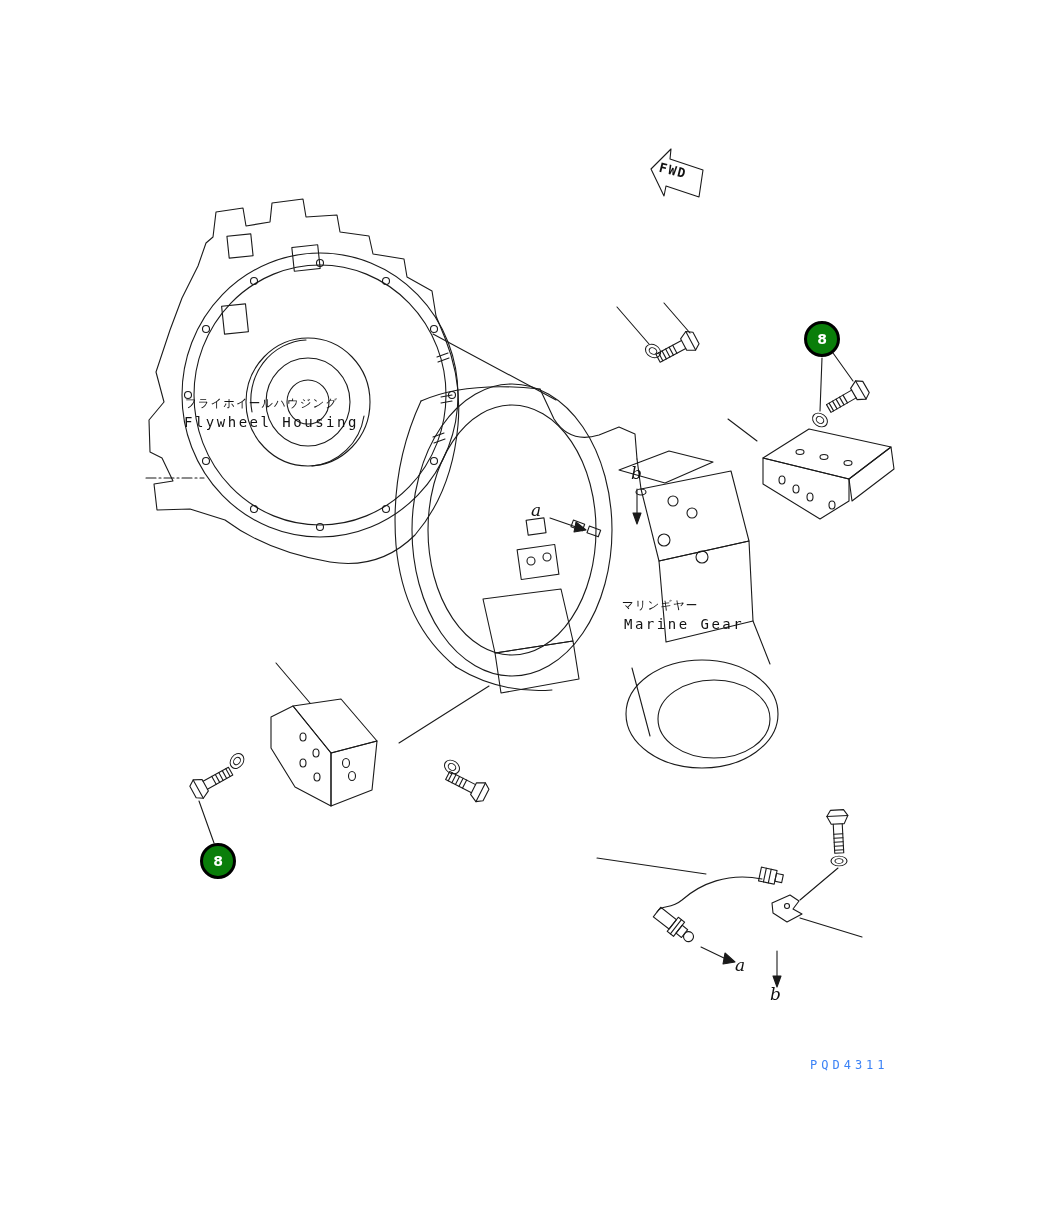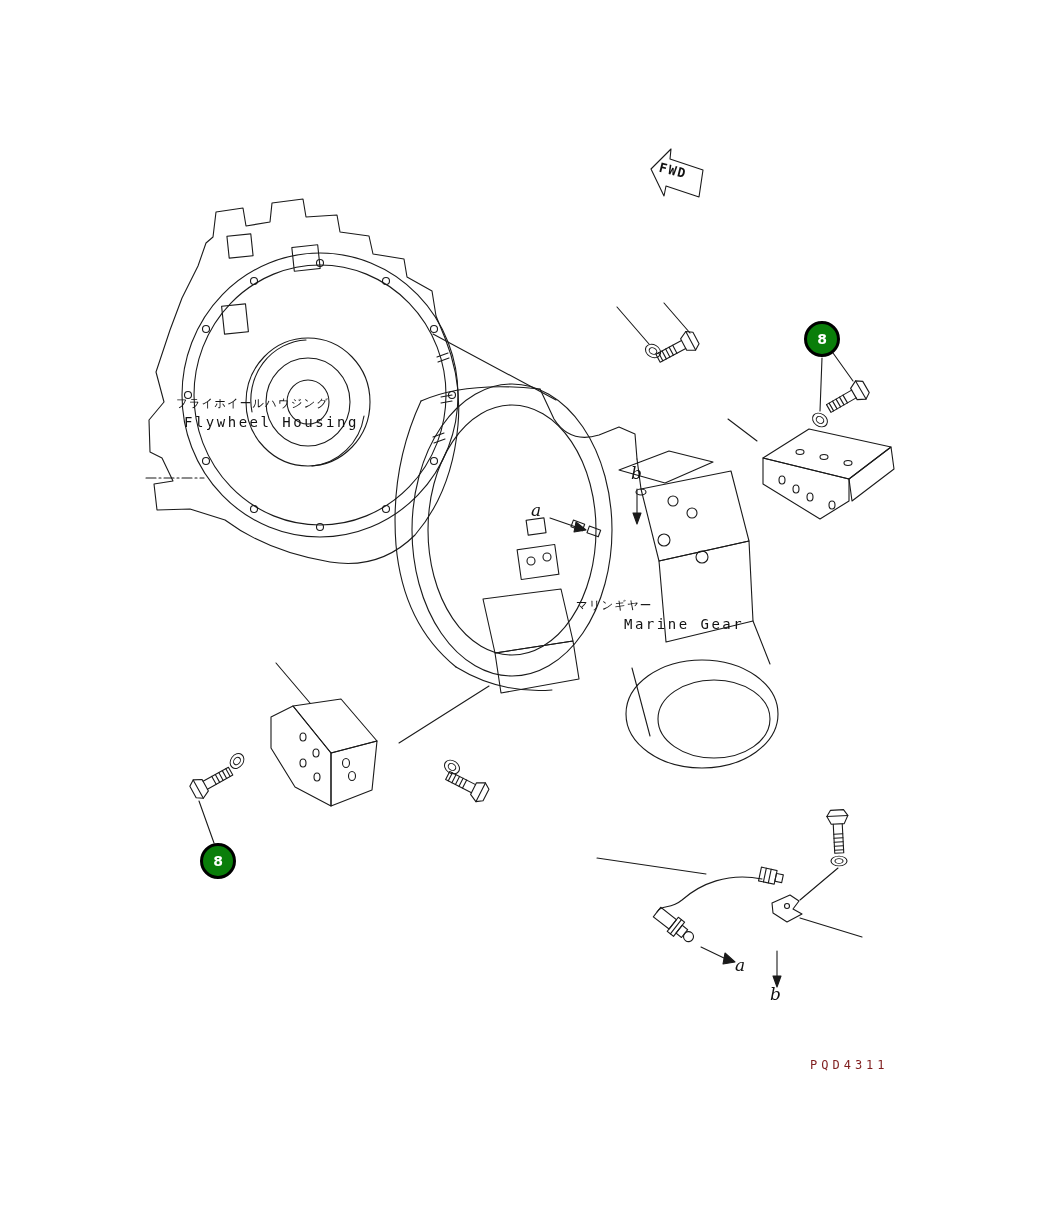--- a/index.html
+++ b/index.html
@@ -1,37 +1,37 @@
 <!DOCTYPE html>
 <html><head>
 <meta charset="utf-8">
 <style>
   * { margin:0; padding:0; box-sizing:border-box; }
   html,body { background:#ffffff; }
   body { font-family:"DejaVu Sans", sans-serif; }
   .stage { position:relative; width:1042px; height:1226px; background:#ffffff; overflow:hidden; margin:0 auto; }
   .stage svg { position:absolute; left:0; top:0; }
   .lbl { position:absolute; color:#111; white-space:nowrap; }
-  .jp  { font-family:"DejaVu Sans", sans-serif; font-size:11.5px; letter-spacing:1px; }
+  .jp  { font-family:"DejaVu Sans", sans-serif; font-size:11.5px; letter-spacing:1px;margin-left:9px; }
   .en  { font-family:"DejaVu Sans Mono", monospace; font-size:14px; letter-spacing:2.5px; }
   .ref { position:absolute; font-family:"DejaVu Serif", serif; font-style:italic; font-size:17px; color:#111; white-space:nowrap; }
   .badge {
     position:absolute; width:36px; height:36px; border-radius:50%;
     background:#0a7e0a; border:3px solid #000; color:#fff;
     font-family:"DejaVu Sans", sans-serif; font-size:14px; font-weight:bold;
     display:flex; align-items:center; justify-content:center; cursor:pointer;
   }
   .fwd {
     position:absolute; left:659px; top:163px;
     font-family:"DejaVu Sans Mono", monospace; font-size:13px; font-weight:bold;
     letter-spacing:1.5px; transform:rotate(14deg); color:#111;
   }
   .code {
     position:absolute; left:810px; top:1058px;
-    font-family:"DejaVu Sans Mono", monospace; font-size:12px; letter-spacing:4px; color:#7f1d1d;
+    font-family:"DejaVu Sans Mono", monospace; font-size:12px; letter-spacing:4px; color:#3b82f6;
   }
 </style>
 </head>
 <body>
 
 <div class="stage">
 
   <svg width="1042" height="1226" viewBox="0 0 1042 1226" fill="none" stroke="#1a1a1a" stroke-width="1.1" stroke-linejoin="round" stroke-linecap="round">
 
     <defs>
@@ -224,21 +224,21 @@
       <line x1="777" y1="951" x2="777" y2="976"></line>
       <polygon points="773,976 781,976 777,987" fill="#1a1a1a"></polygon>
     </g>
   </svg>
 
   <div class="fwd">FWD</div>
 
   <div class="lbl jp" style="left:176px; top:396px;">フライホイールハウジング</div>
   <div class="lbl en" style="left:184px; top:414px;">Flywheel Housing</div>
 
-  <div class="lbl jp" style="left:576px; top:598px;">マリンギヤー</div>
+  <div class="lbl jp" style="left:613px; top:598px;">マリンギヤー</div>
   <div class="lbl en" style="left:600px; top:616px;padding-left:24px;">Marine Gear</div>
 
   <div class="ref" style="left:531px; top:500px;">a</div>
   <div class="ref" style="left:631px; top:463px;">b</div>
   <div class="ref" style="left:735px; top:955px;">a</div>
   <div class="ref" style="left:770px; top:984px;">b</div>
 
   <div class="badge" style="left:804px; top:321px;">8</div>
   <div class="badge" style="left:200px; top:843px;">8</div>
 

